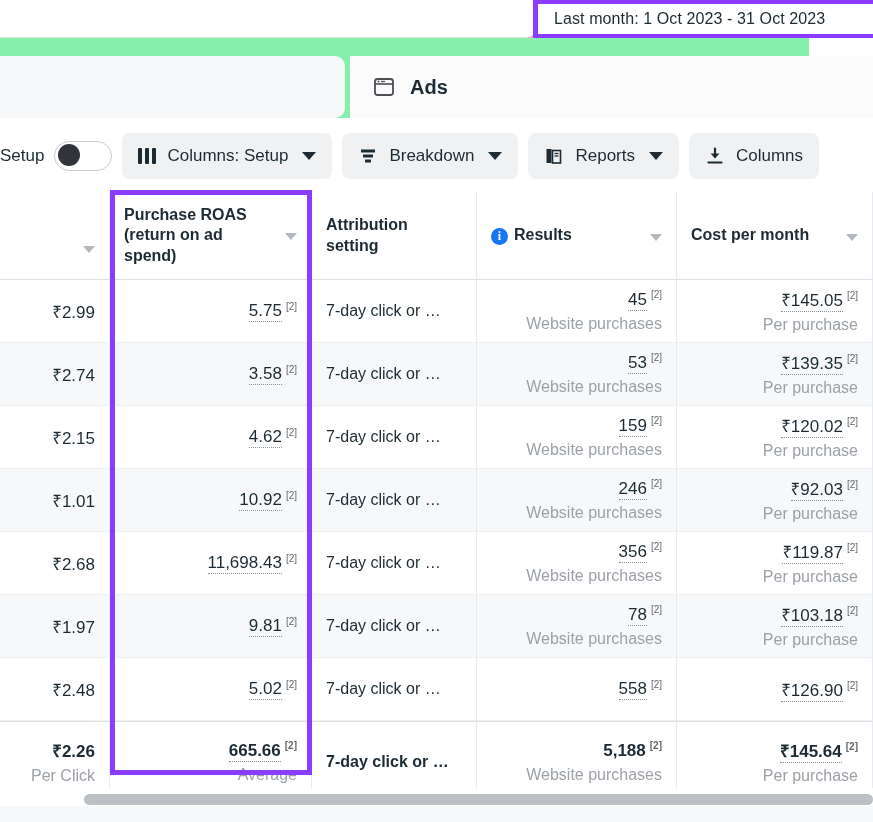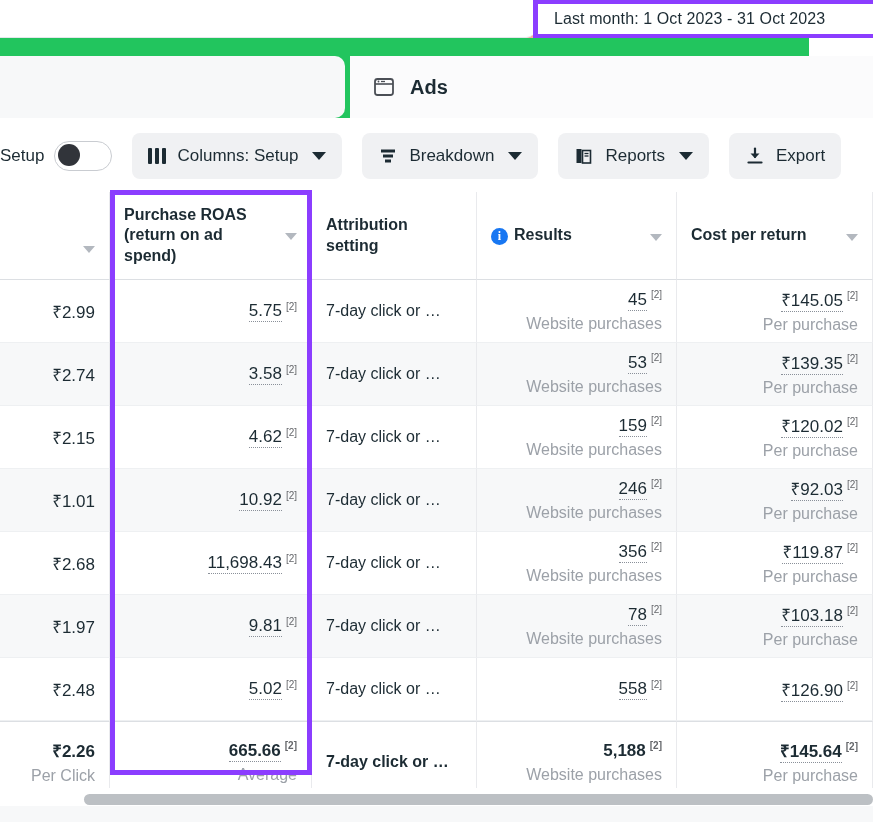--- a/index.html
+++ b/index.html
@@ -26,41 +26,41 @@
     display:flex; align-items:center;
   }
   .date-hl .date-text {
     font-size:16px; color:#1c2b33; font-weight:400;
     padding-left:16px; white-space:nowrap; letter-spacing:0.1px;
   }
 
   
   .tabbar {
     position:absolute; left:0; top:38px; width:809px; height:80px;
-    background:#22c55e;
+    background:#86efac;
   }
   .tab-left-block {
     position:absolute; left:-10px; top:18px; width:355px; height:62px;
     background:#f7f8f9; border-radius:10px;
   }
   .tab-ads {
     position:absolute; left:350px; top:18px; width:560px; height:62px;
     background:#fbfbfc;
     display:flex; align-items:center; padding-left:22px; gap:14px;
   }
   .tab-ads .ads-icon { width:24px; height:24px; flex:0 0 auto; }
   .tab-ads .ads-label { font-size:20px; font-weight:bold; color:#1c2b33; }
   .tabbar-underline {
     position:absolute; left:0; top:117px; width:873px; height:1px; background:#e9eaed;
   }
 
   
   .toolbar {
     position:absolute; left:0; top:119px; width:873px; height:73px;
-    background:#ffffff; display:flex; align-items:center; gap:20px;
+    background:#ffffff; display:flex; align-items:center; gap:10px;
   }
   .setup-group {
     display:flex; align-items:center; gap:10px;
     margin-left:-12px; padding-left:12px;
   }
   .setup-label { font-size:17px; color:#1c2b33; }
   .toggle {
     width:58px; height:30px; border-radius:15px; border:1.5px solid #c9ccd1;
     background:#ffffff; position:relative; flex:0 0 auto;
   }
@@ -213,21 +213,21 @@
     </div>
 
     <div class="tbtn">
       <span class="ico">
         <svg width="20" height="20" viewBox="0 0 20 20">
           <path d="M10 2.5 L10 11" stroke="#1c2b33" stroke-width="2.2" stroke-linecap="round"></path>
           <path d="M5.5 7.5 L10 12.2 L14.5 7.5 Z" fill="#1c2b33"></path>
           <path d="M3.5 16.5 L16.5 16.5" stroke="#1c2b33" stroke-width="2.2" stroke-linecap="round"></path>
         </svg>
       </span>
-      <span>Export</span>
+      <span>Columns</span>
     </div>
   </div>
 
   <div class="table">
 
     <div class="col-hl"></div>
 
     <div class="row head">
       <div class="cell c0">
         <div class="head-inner" style="justify-content:flex-end;">
@@ -247,21 +247,21 @@
       </div>
       <div class="cell c3">
         <div class="head-inner" style="align-items:center;">
           <span class="info-dot">i</span>
           <span class="head-title">Results</span>
           <span class="head-caret" style="margin-top:4px;"></span>
         </div>
       </div>
       <div class="cell c4">
         <div class="head-inner" style="align-items:center;">
-          <span class="head-title">Cost per return</span>
+          <span class="head-title">Cost per month</span>
           <span class="head-caret" style="margin-top:4px;"></span>
         </div>
       </div>
     </div>
 
     <div id="rows-container">
         <div class="row drow">
           <div class="cell c0">
             <div class="val"><span>₹2.99</span></div>
           </div>

